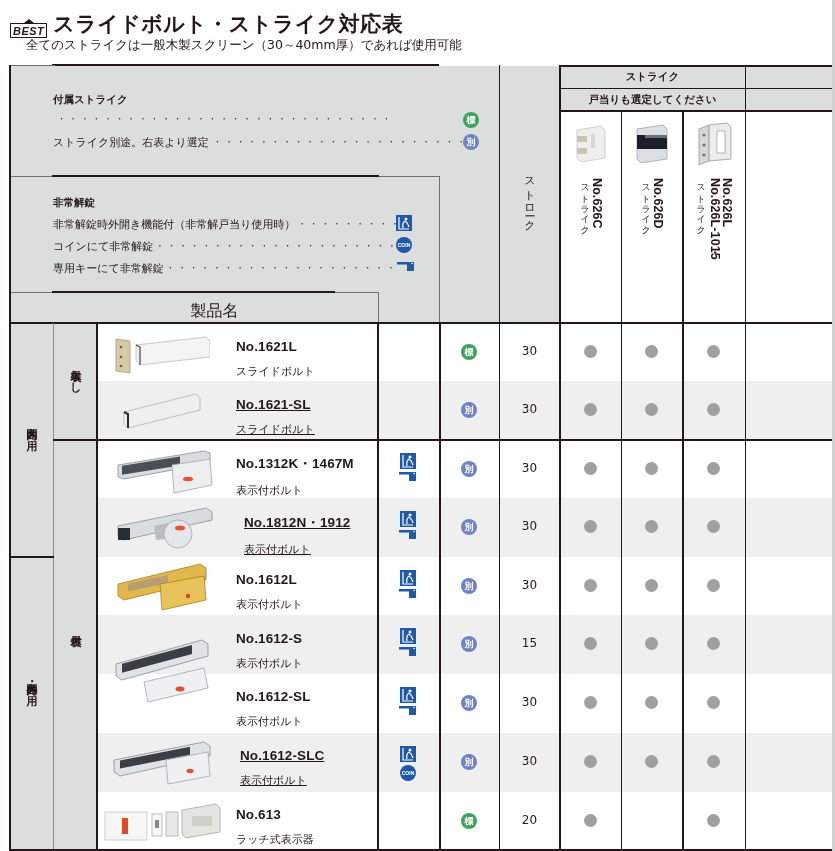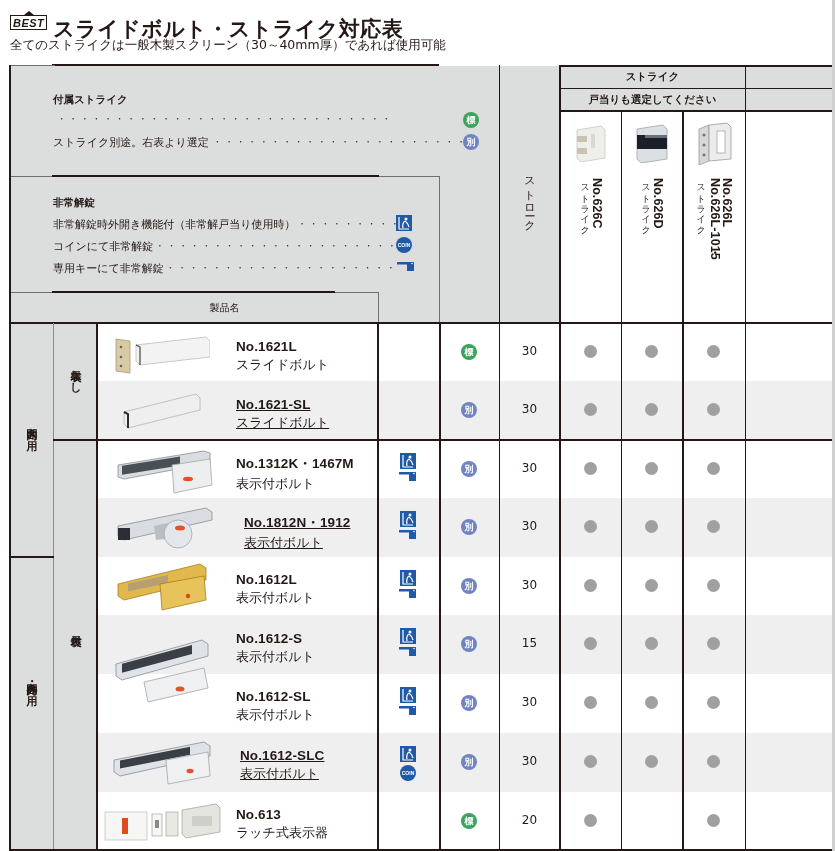--- a/index.html
+++ b/index.html
@@ -2,32 +2,32 @@
 <html><head>
 <meta charset="utf-8">
 <style>
   * { box-sizing: border-box; margin: 0; padding: 0; }
   html, body { width: 835px; height: 851px; background: #ffffff; overflow: hidden; }
   body { position: relative; font-family: "DejaVu Sans", "Liberation Sans", sans-serif; color: #231815; }
 
   .abs { position: absolute; }
 
   
-  .title-row { left: 10px; top: 6px; height: 32px; display: flex; align-items: flex-start; margin-top: 9px; }
+  .title-row { left: 10px; top: 6px; height: 32px; display: flex; align-items: flex-end; }
   .best-badge {
     display: inline-block; font-family: "Liberation Sans", sans-serif; font-weight: bold; font-style: italic;
     font-size: 11px; line-height: 12px; padding: 1px 2px 0 2px; border: 1.5px solid #231815;
     border-top-left-radius: 0; position: relative; margin-right: 6px; letter-spacing: 0.5px;
   }
   .best-badge::before {
     content: ""; position: absolute; left: 50%; top: -5px; margin-left: -5px;
     border-left: 5px solid transparent; border-right: 5px solid transparent; border-bottom: 4px solid #231815;
   }
   .page-title { font-size: 21px; font-weight: bold; letter-spacing: 0.5px; }
-  .subtitle { left: 10px; top: 37px; font-size: 12.5px; text-align: right; }
+  .subtitle { left: 26px; top: 37px; font-size: 12.5px; text-align: right; }
 
   
   .gray { background: #dcdddd; }
   .row-alt { background: #efefef; }
 
   
   .hl { position: absolute; height: 0; border-top: 2.5px solid #231815; }
   .hl-thin { position: absolute; height: 0; border-top: 1.2px solid #231815; }
   .vl { position: absolute; width: 0; border-left: 2.5px solid #231815; }
   .vl-thin { position: absolute; width: 0; border-left: 1.2px solid #231815; }
@@ -49,21 +49,21 @@
   .icon-walk { width: 16px; height: 16px; background: #1e5aa8; position: absolute; }
   .icon-walk svg { display: block; }
   .icon-coin { width: 16px; height: 16px; border-radius: 50%; background: #1e5aa8; color: #fff; font-size: 5px; font-weight: bold; display: flex; align-items: center; justify-content: center; position: absolute; font-family: "Liberation Sans", sans-serif; }
   .icon-key { width: 17px; height: 9px; position: absolute; }
 
   .hdr-text { font-size: 10.5px; font-weight: bold; text-align: center; }
   .vert { writing-mode: vertical-rl; text-orientation: upright; }
   .vert-mixed { writing-mode: vertical-rl; }
 
   .prod-no { font-family: "Liberation Sans", sans-serif; font-size: 13.5px; font-weight: bold; letter-spacing: 0.1px; }
-  .prod-type { font-size: 13px; margin-top: 2px; }
+  .prod-type { font-size: 11px; margin-top: 10px; }
   .stroke-val { font-size: 12px; text-align: center; width: 61px; }
   .dot { position: absolute; width: 13px; height: 13px; border-radius: 50%; background: #9fa0a0; }
 
   .cat-label { font-size: 11px; font-weight: bold; }
 </style>
 </head>
 <body>
 
 <div class="abs title-row">
   <span class="best-badge">BEST</span>
@@ -127,21 +127,21 @@
 </div>
 <svg class="icon-key" style="left:397px; top:262px;" width="17" height="9" viewBox="0 0 17 9">
     <rect x="0" y="0" width="17" height="2.5" fill="#1e5aa8"></rect>
     <rect x="10" y="0" width="7" height="9" fill="#1e5aa8"></rect>
     <circle cx="15" cy="1.5" r="0.8" fill="#fff"></circle>
   </svg>
 
 <div class="hl-gray" style="left:10px; top:292px; width:369px;"></div>
 <div class="hl" style="left:52px; top:291px; width:283px;"></div>
 <div class="vl-gray2" style="left:378px; top:292px; height:31px;"></div>
-<div class="abs hdr-text" style="left:10px; top:301px; width:409px; font-weight:normal; font-size:10px;margin-left:10px;">製品名</div>
+<div class="abs hdr-text" style="left:10px; top:301px; width:409px; font-weight:normal; font-size:16px;">製品名</div>
 
 <div class="abs vert" style="left:521px; top:170px; font-size:11px; letter-spacing:1px;">ストローク</div>
 
 <div class="abs hdr-text" style="left:560px; top:70px; width:185px;">ストライク</div>
 <div class="abs hdr-text" style="left:560px; top:93px; width:185px;">戸当りも選定してください</div>
 
 <div class="abs" style="left:571px; top:124px; width:36px; height:38px;">
   <svg width="36" height="38" viewBox="0 0 36 38">
     <path d="M6 6 L30 2 L34 6 L34 34 L10 38 L6 34 Z" fill="#eeeeea" stroke="#c8c8c0" stroke-width="0.8"></path>
     <rect x="6" y="12" width="10" height="6" fill="#c8c4b0"></rect>

